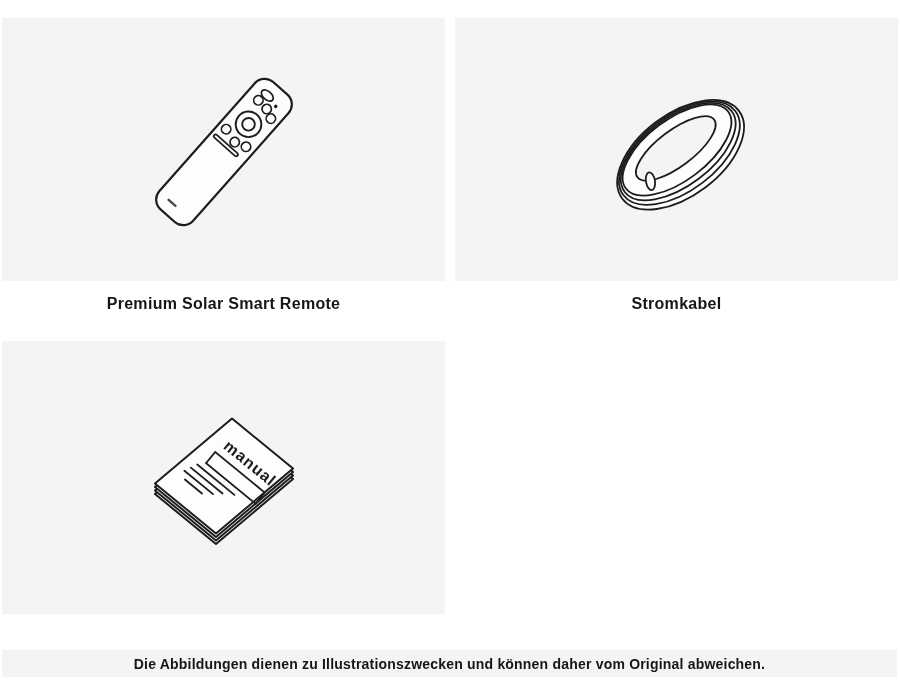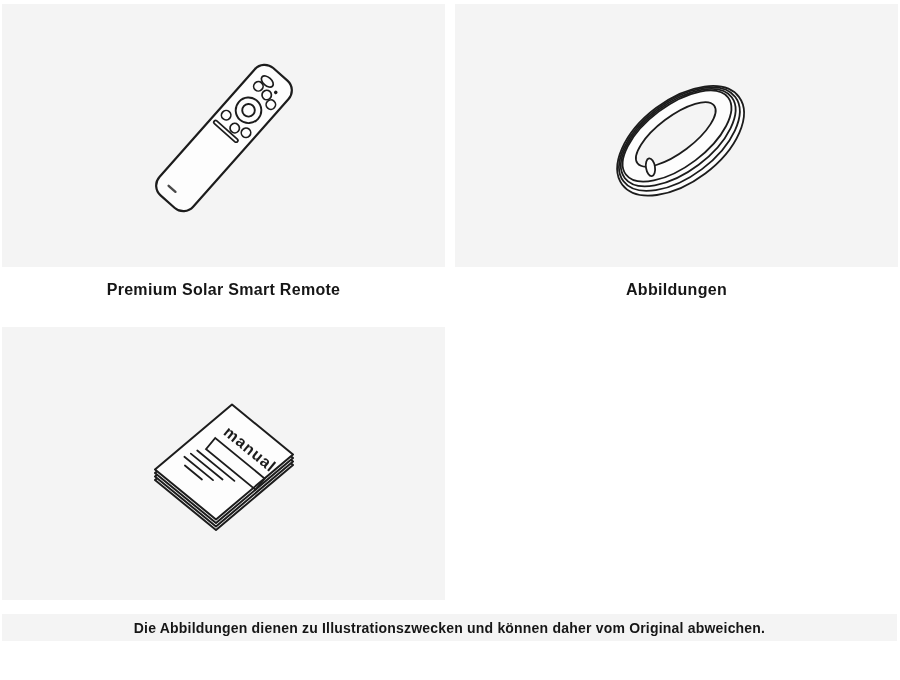--- a/index.html
+++ b/index.html
@@ -3,34 +3,34 @@
 <meta charset="utf-8">
 <style>
   html,body { margin:0; padding:0; background:#ffffff; }
   body {
     width:900px; height:680px; overflow:hidden;
     font-family:"Liberation Sans", sans-serif;
     color:#161616;
   }
   .page { position:relative; width:900px; height:680px; }
   .row { display:flex; gap:10px; padding:0 2px; }
-  .row.top { padding-top:4px; }
+  .row.top { padding-top:18px; }
   .cell { width:443px; }
   .figure {
     height:263px; background:#f4f4f4;
     display:flex; align-items:center; justify-content:center;
   }
   .figure.tall { height:273px; }
   .caption {
     height:60px; box-sizing:border-box; padding-top:14px;
     text-align:center; font-size:16px; font-weight:bold;
     letter-spacing:0.3px; color:#161616;
   }
   .disclaimer-bar {
-    position:absolute; left:2px; right:3px; top:614px; height:27px;
+    position:absolute; left:2px; right:3px; top:650px; height:27px;
     background:#f4f4f4; display:flex; align-items:center; justify-content:center;
     font-size:14px; font-weight:bold; letter-spacing:0.2px; color:#161616;
   }
   svg { display:block; }
   .stroke { fill:none; stroke:#1c1c1c; }
   .filled { fill:#fdfdfd; stroke:#1c1c1c; }
 </style>
 </head>
 <body>
 
@@ -69,21 +69,21 @@
             <ellipse class="filled" cx="0" cy="4" rx="70" ry="37.5" stroke-width="1.8"></ellipse>
             <ellipse class="filled" cx="0" cy="2" rx="67" ry="34" stroke-width="1.8"></ellipse>
             <ellipse class="filled" cx="0" cy="0" rx="64" ry="30.5" stroke-width="1.8"></ellipse>
             <ellipse cx="0" cy="-2" rx="48" ry="18" fill="#f4f4f4" stroke="#1c1c1c" stroke-width="1.8"></ellipse>
             <g transform="translate(-40,9) rotate(28)">
               <ellipse class="filled" cx="0" cy="0" rx="4.5" ry="9" stroke-width="1.8"></ellipse>
             </g>
           </g>
         </svg>
       </div>
-      <div class="caption">Abbildungen</div>
+      <div class="caption">Stromkabel</div>
     </div>
 
   </div>
 
   <div class="row bottom">
 
     <div class="cell">
       <div class="figure tall">
         <svg width="300" height="260" viewBox="0 0 300 260">
 

